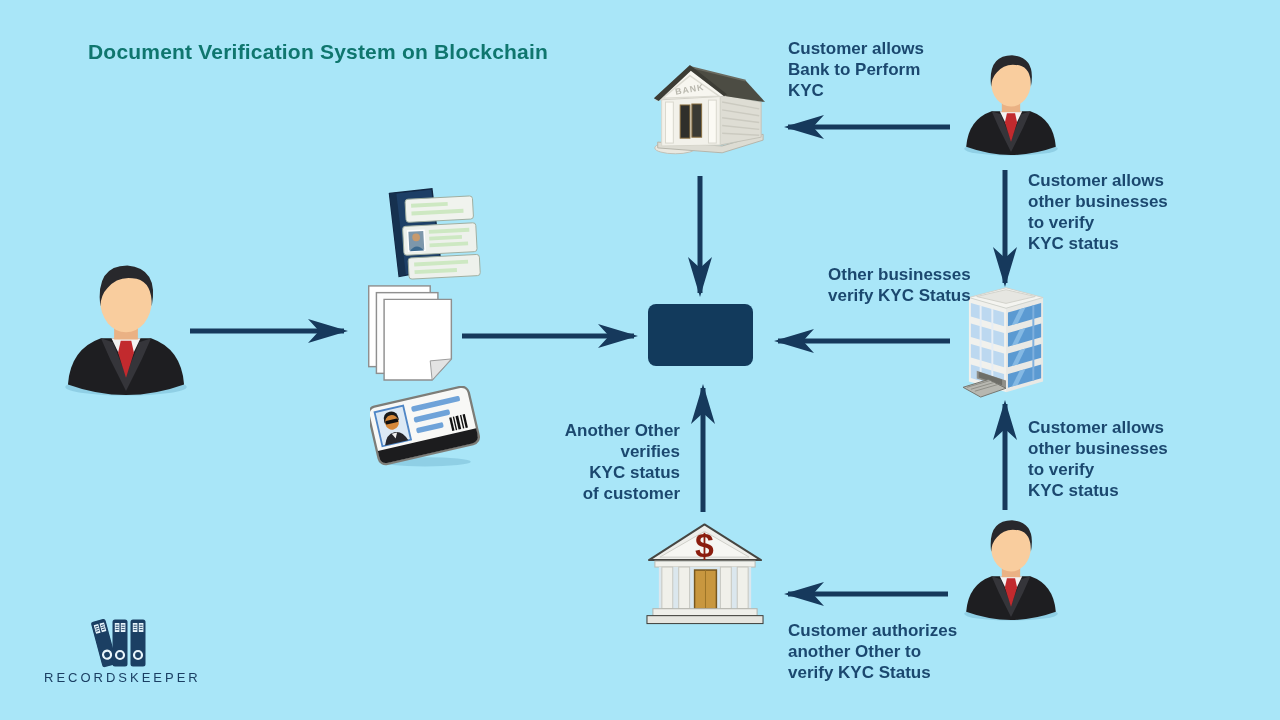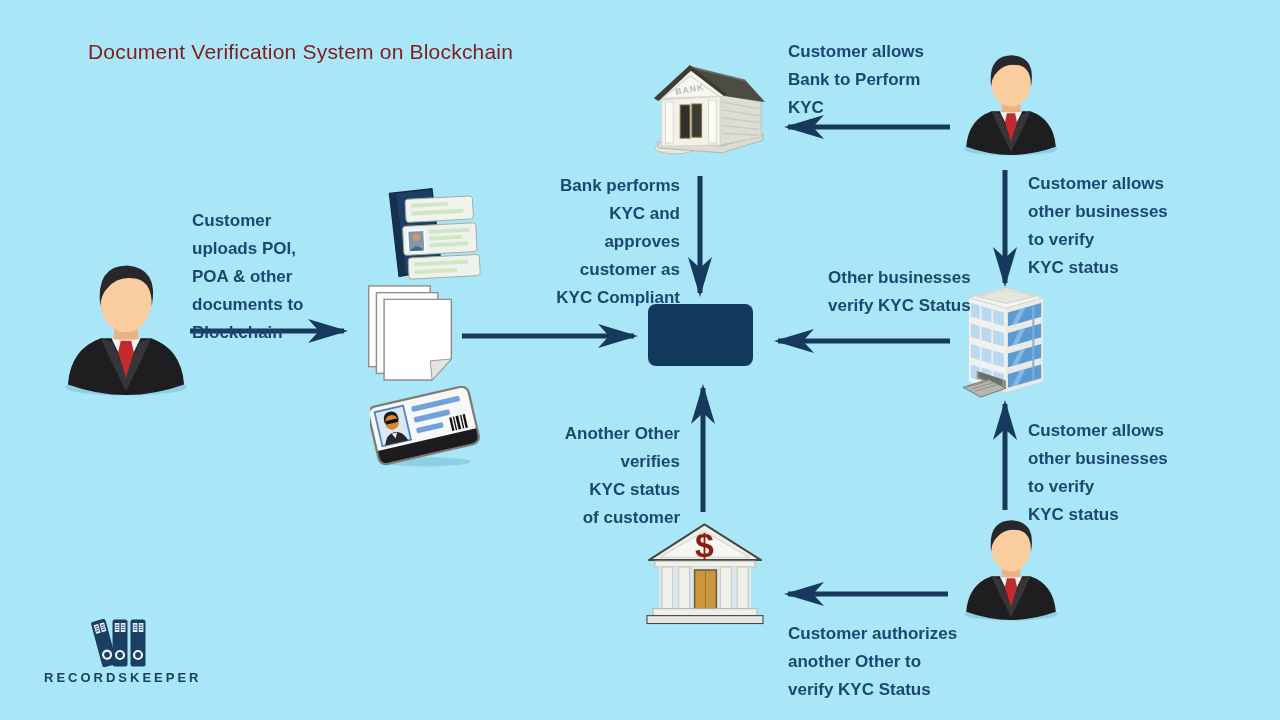--- a/index.html
+++ b/index.html
@@ -12,29 +12,29 @@
     height: 720px;
     background: #a9e6f8;
     overflow: hidden;
   }
 
   .title {
     position: absolute;
     left: 88px;
     top: 40px;
     font-size: 21px;
-    font-weight: 400;
-    color: #7f1d1d;
+    font-weight: 700;
+    color: #0f766e;
     letter-spacing: 0.2px;
   }
 
   .label {
     position: absolute;
     font-size: 17px;
-    line-height: 28px;
+    line-height: 21px;
     font-weight: 700;
     color: #1b486f;
     white-space: pre-line;
   }
   .label.right { text-align: right; }
 
   .icon { position: absolute; }
 
   .arrow-layer {
     position: absolute;
@@ -52,21 +52,21 @@
     background: #123a5c;
     border-radius: 8px;
   }
 
   .logo-text {
     position: absolute;
     left: 44px;
     top: 670px;
     width: 150px;
     font-size: 13px;
-    font-weight: 700;
+    font-weight: 400;
     letter-spacing: 3px;
     color: #1b3f63;
   }
 
   svg text { font-family: "Liberation Sans", sans-serif; }
 </style>
 </head>
 <body>
 
 <div class="canvas">
@@ -255,30 +255,20 @@
   <svg class="icon" style="left:960px; top:511px" width="102" height="110">
       <use href="#sym-person"></use>
     </svg>
   <svg class="icon" style="left:643px; top:517px" width="124" height="112">
       <use href="#sym-bank-bottom"></use>
     </svg>
 
   <div class="label" style="left:788px; top:38px">Customer allows
 Bank to Perform
 KYC</div>
-  <div class="label right" style="left:520px; top:172px; width:160px">Bank performs
-KYC and
-approves
-customer as
-KYC Compliant</div>
-  <div class="label" style="left:192px; top:207px">Customer
-uploads POI,
-POA &amp; other
-documents to
-Blockchain</div>
   <div class="label" style="left:828px; top:264px">Other businesses
 verify KYC Status</div>
   <div class="label" style="left:1028px; top:170px">Customer allows
 other businesses
 to verify
 KYC status</div>
   <div class="label" style="left:1028px; top:417px">Customer allows
 other businesses
 to verify
 KYC status</div>

